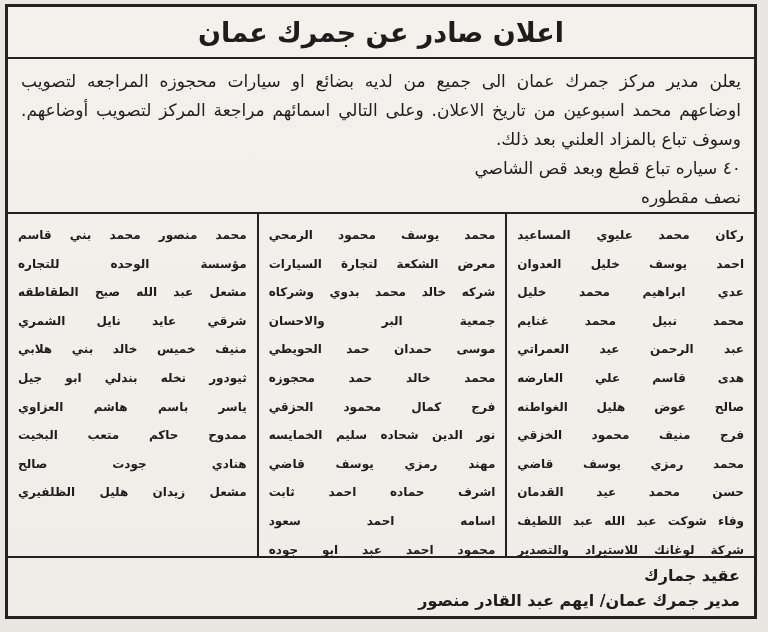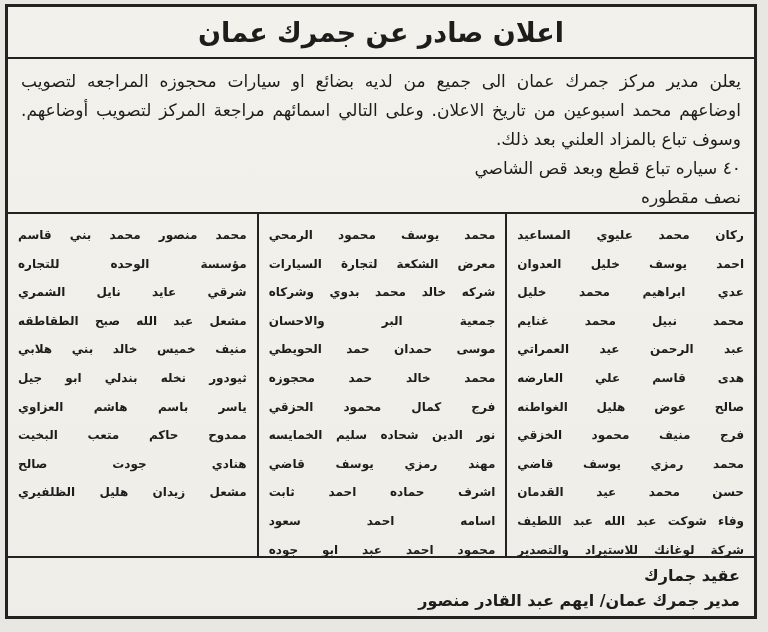--- a/index.html
+++ b/index.html
@@ -136,22 +136,22 @@
       <div class="name">نور الدين شحاده سليم الخمايسه</div>
       <div class="name">مهند رمزي يوسف قاضي</div>
       <div class="name">اشرف حماده احمد ثابت</div>
       <div class="name">اسامه احمد سعود</div>
       <div class="name">محمود احمد عبد ابو جوده</div>
     </div>
 
     <div class="names-col">
       <div class="name">محمد منصور محمد بني قاسم</div>
       <div class="name">مؤسسة الوحده للتجاره</div>
+      <div class="name">مشعل عبد الله صبح الطقاطقه</div>
       <div class="name">شرقي عايد نايل الشمري</div>
-      <div class="name">مشعل عبد الله صبح الطقاطقه</div>
       <div class="name">منيف خميس خالد بني هلابي</div>
       <div class="name">ثيودور نخله بندلي ابو جيل</div>
       <div class="name">ياسر باسم هاشم العزاوي</div>
       <div class="name">ممدوح حاكم متعب البخيت</div>
       <div class="name">هنادي جودت صالح</div>
       <div class="name">مشعل زيدان هليل الظلفيري</div>
     </div>
 
   </div>
 

